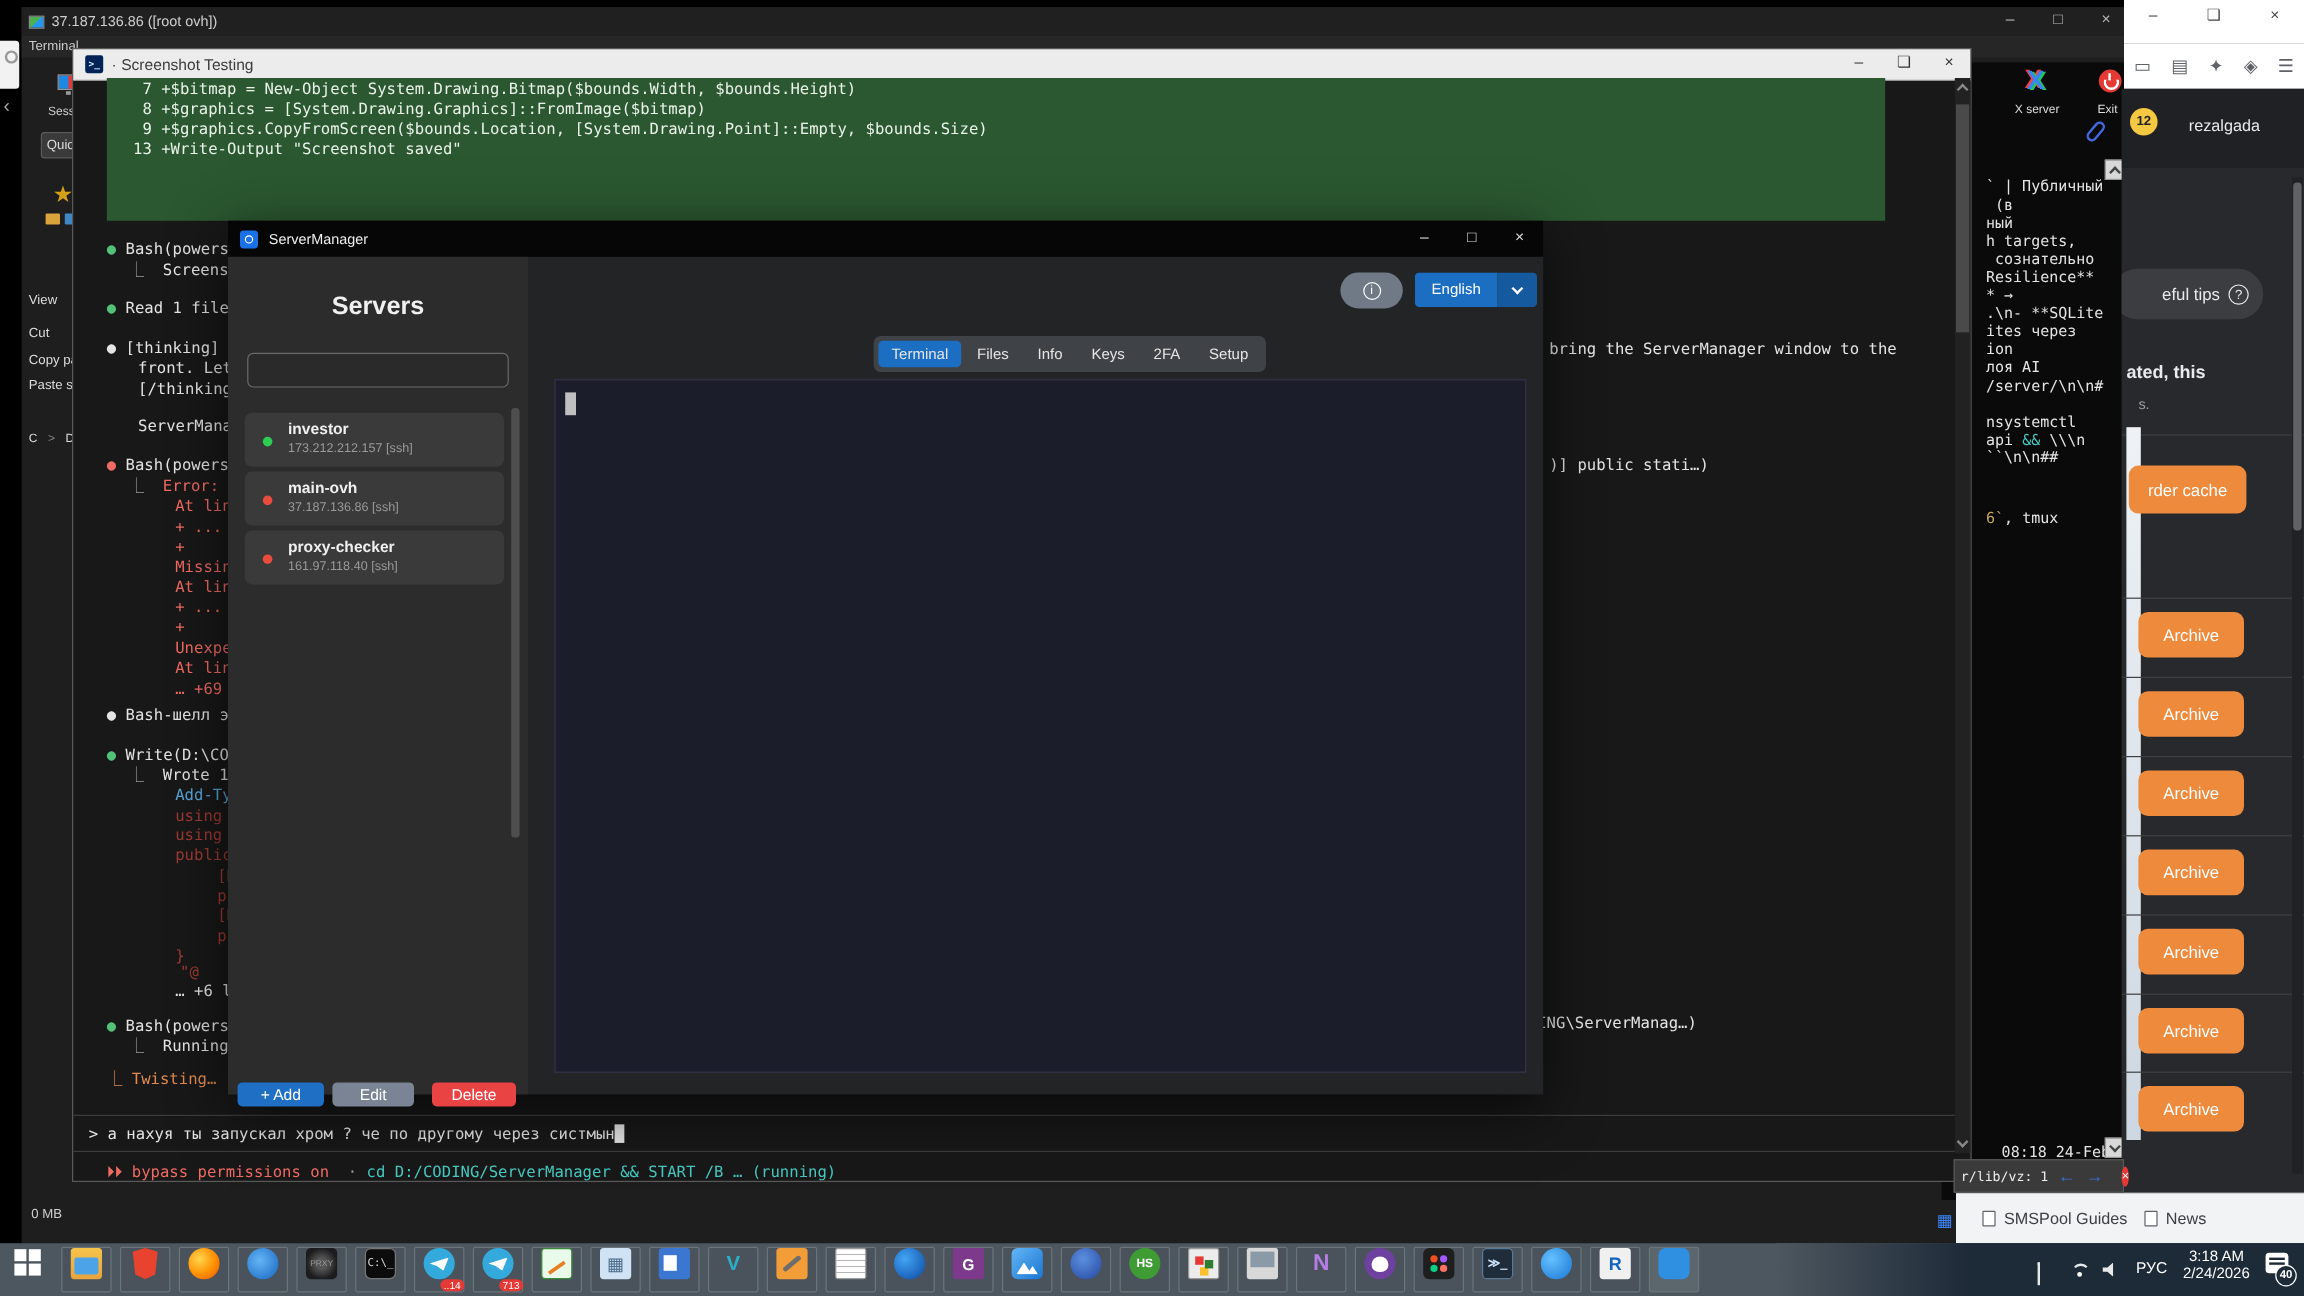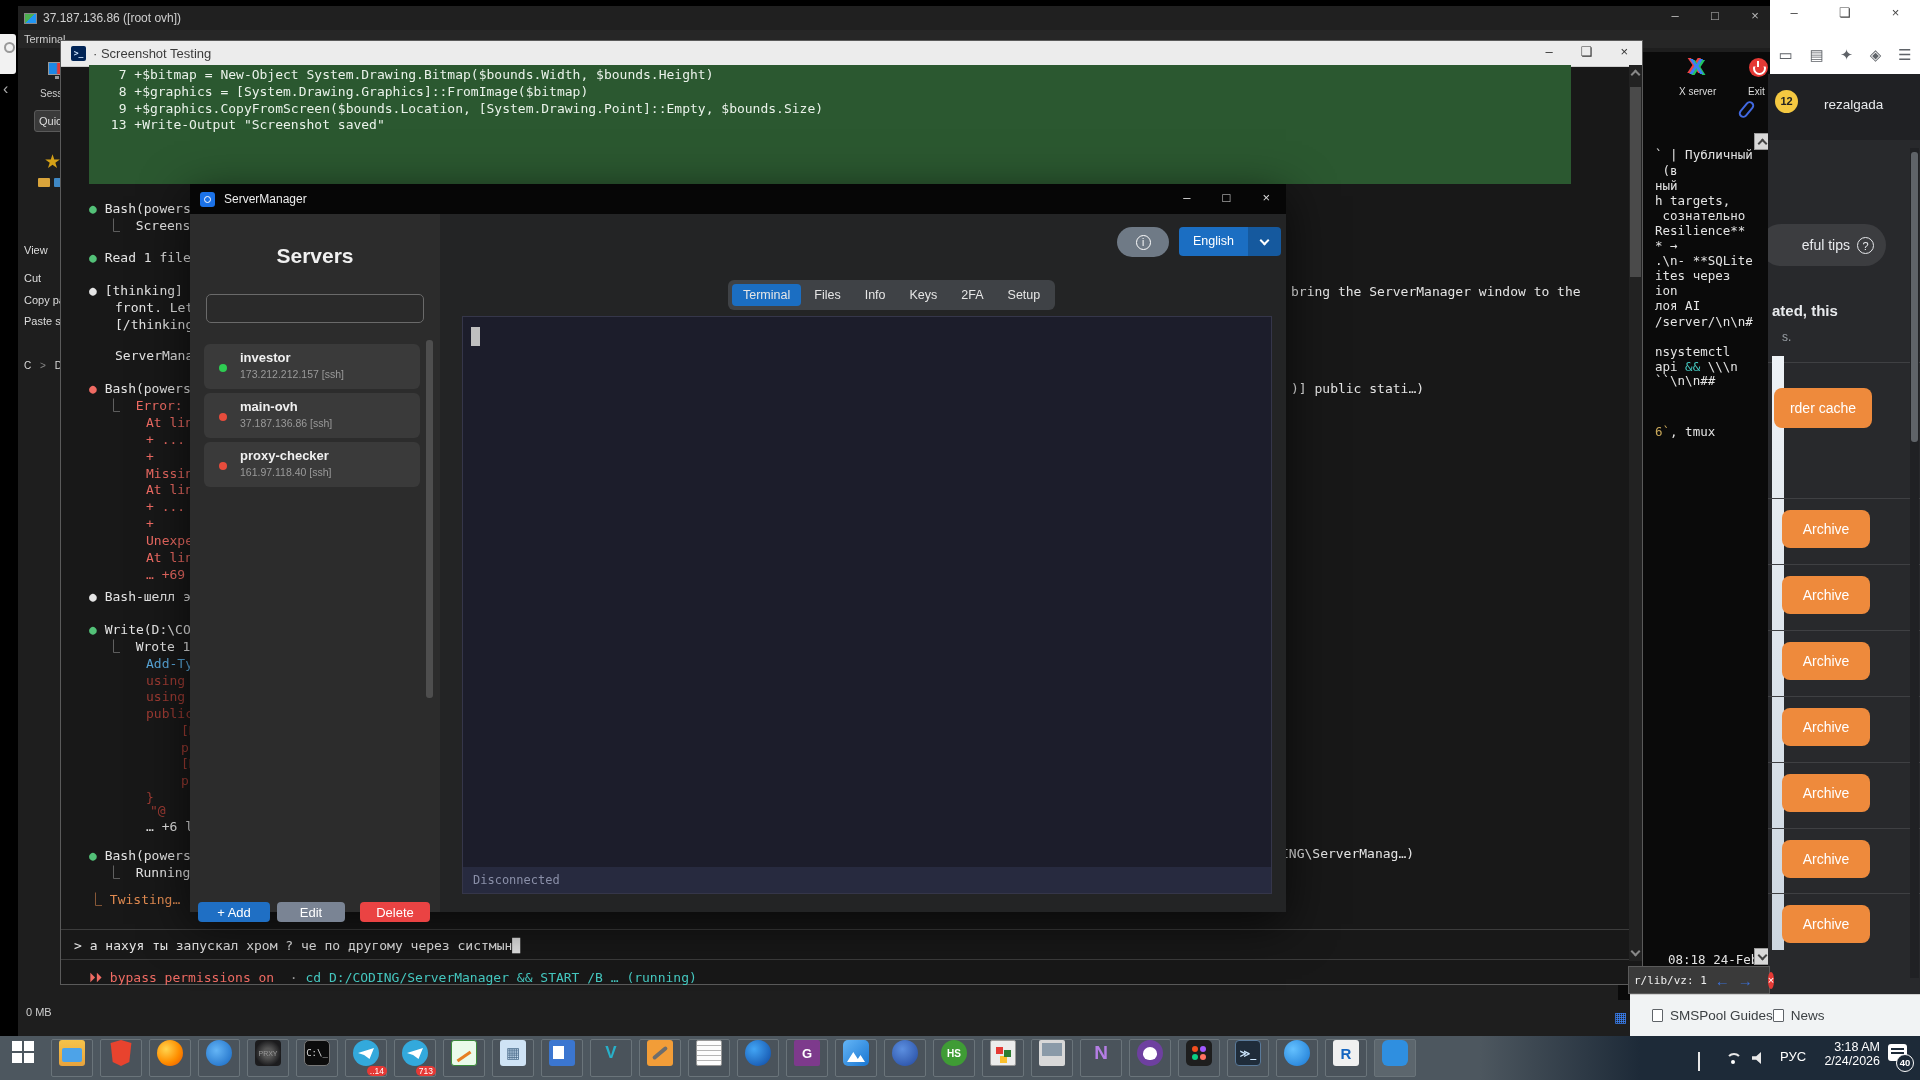--- a/index.html
+++ b/index.html
@@ -110,21 +110,21 @@
   #tips-pill{position:absolute;left:-8px;top:84px;width:126px;height:42px;background:#3c3d40;border-radius:21px;color:#e8eaed;font-size:14px;display:flex;align-items:center;justify-content:flex-end;gap:7px;padding-right:12px}
   .q-circ{width:17px;height:17px;border:1.5px solid #e8eaed;border-radius:50%;font-size:11px;text-align:center;line-height:16px}
   #br-line1{position:absolute;left:4px;top:162px;color:#e8eaed;font-size:15px;font-weight:bold}
   #br-line2{position:absolute;left:14px;top:190px;color:#9aa0a6;font-size:12px}
   .br-div{position:absolute;left:0;width:100%;height:1px;background:#3f4043}
   #whitestrip{position:absolute;left:4px;top:216px;width:12px;height:594px;background:linear-gradient(180deg,#eef2f6,#cdd7e1)}
   .orange-btn{position:absolute;left:14px;width:88px;height:38px;background:#ee8a3c;border:none;border-radius:8px;color:#fff;font-size:14px;font-family:"Liberation Sans",sans-serif}
   #order-btn{left:6px;top:248px;width:98px;height:40px}
   #br-sb{position:absolute;right:1px;top:8px;width:9px;height:830px;background:#202124}
   #br-sb .thumb{position:absolute;left:1px;top:4px;width:7px;height:290px;background:#5f6368;border-radius:3px}
-  #bm-strip{left:1630px;top:994px;width:290px;height:42px;background:#f1f3f4;border-top:1px solid #d0d0d0;display:flex;align-items:center;gap:0;padding-left:22px;z-index:35}
+  #bm-strip{left:1630px;top:994px;width:290px;height:42px;background:#f1f3f4;border-top:1px solid #d0d0d0;display:flex;align-items:center;gap:14px;padding-left:22px;z-index:35}
   .bm-item{display:flex;align-items:center;gap:7px;color:#3c4043;font-size:13.5px;white-space:nowrap}
   .page-ic{width:11px;height:13px;background:#fff;border:1.5px solid #5f6368;border-radius:1px}
   
   #white-tile{left:0;top:34px;width:16px;height:40px;background:#f2f2f2;border-radius:0 3px 3px 0;z-index:12}
   #white-tile::after{content:"";position:absolute;left:4px;top:8px;width:7px;height:7px;border:2px solid #9a9a9a;border-radius:50%}
   #back-chev{left:3px;top:80px;color:#aaa;font-size:16px;z-index:12}
   
   #taskbar{left:0;top:1036px;width:1920px;height:44px;background:#4d575f;z-index:50}
   #tray-bg{position:absolute;left:1480px;top:0;width:440px;height:44px;background:linear-gradient(90deg,#4d575f,#1d2a38 160px)}
   #tb-icons{position:absolute;left:2px;top:2px;display:flex;gap:7px;align-items:center;height:40px}
@@ -376,21 +376,20 @@
   <div id="sm-tabs" class="abs">
       <span class="tab active">Terminal</span>
       <span class="tab">Files</span>
       <span class="tab">Info</span>
       <span class="tab">Keys</span>
       <span class="tab">2FA</span>
       <span class="tab">Setup</span>
     </div>
   <div id="sm-term" class="abs">
     <div id="sm-cursor" class="abs"></div>
-    <div id="sm-termstatus" class="abs">Disconnected</div>
   </div>
 </div>
 
 <div id="br-top" class="abs bz">
   <div id="br-ctl">
     <span>–</span>
     <span>❏</span>
     <span>×</span>
   </div>
 </div>
@@ -544,21 +543,21 @@
         <div class="ic ic-rapp">R</div>
       </div>
       <div class="tb-box hl">
         <div class="ic ic-active"></div>
       </div>
     </div>
   <div class="tray-el" style="left:1698px;top:18px"><span class="chev-up-w"></span></div>
   <div class="tray-el wifi" style="left:1724px;top:15px"></div>
   <div class="tray-el spk" style="left:1752px;top:16px"></div>
   <div class="tray-el" style="left:1780px;top:13px;font-size:13px">РУС</div>
-  <div class="tray-el" style="left:1814px;top:4px;width:66px;text-align:right;font-size:12.5px">
+  <div class="tray-el" style="left:1814px;top:4px;width:66px;text-align:center;font-size:12.5px">
     <div>3:18 AM</div>
     <div>2/24/2026</div>
   </div>
   <div class="tray-el" style="left:1888px;top:8px">
     <div id="notif-ic"></div>
     <div id="notif-badge">40</div>
   </div>
 </div>
 
 </body></html>

